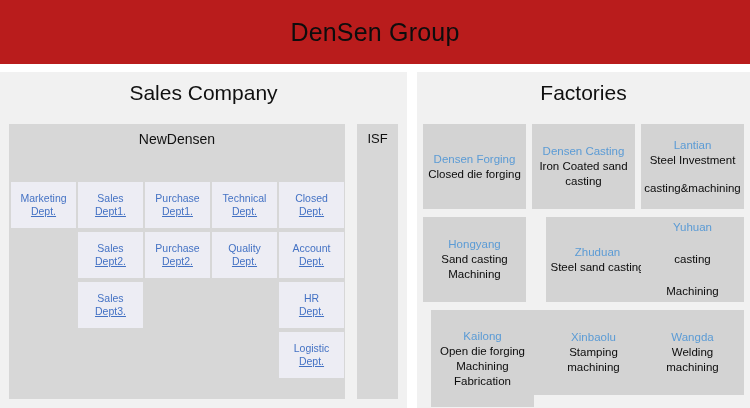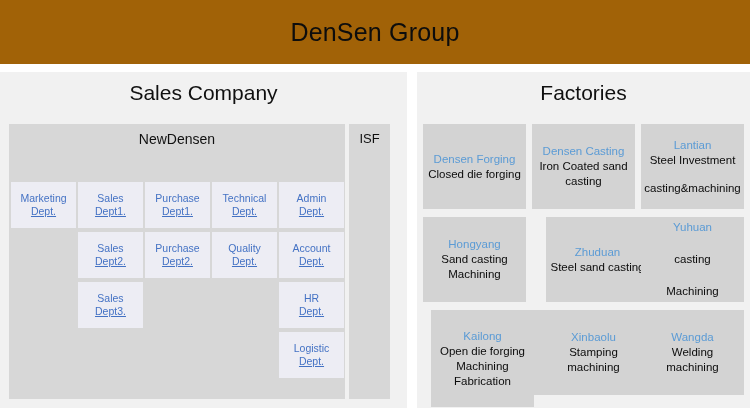--- a/index.html
+++ b/index.html
@@ -20,21 +20,21 @@
     background: #ffffff;
   }
 
   
   .title-banner {
     position: absolute;
     left: 0;
     top: 0;
     width: 750px;
     height: 64px;
-    background: #a16207;
+    background: #b91c1c;
     display: flex;
     align-items: center;
     justify-content: center;
   }
   .title-banner .title-text {
     font-size: 25px;
     color: #0d0d0d;
     letter-spacing: 0.2px;
   }
 
@@ -85,21 +85,21 @@
     position: absolute;
     left: 0;
     top: 7px;
     width: 100%;
     text-align: center;
     font-size: 14px;
     color: #101010;
   }
   .isf-box {
     position: absolute;
-    left: 340px;
+    left: 348px;
     top: 0;
     width: 41px;
     height: 275px;
     background: #d7d7d7;
   }
   .isf-label {
     position: absolute;
     left: 0;
     top: 7px;
     width: 100%;
@@ -192,21 +192,21 @@
             </div>
             <div class="dept" style="left: 136px; top: 58px; width: 65px; height: 46px;">
               <span>Purchase</span>
               <span class="l2">Dept1.</span>
             </div>
             <div class="dept" style="left: 203px; top: 58px; width: 65px; height: 46px;">
               <span>Technical</span>
               <span class="l2">Dept.</span>
             </div>
             <div class="dept" style="left: 270px; top: 58px; width: 65px; height: 46px;">
-              <span>Admin</span>
+              <span>Closed</span>
               <span class="l2">Dept.</span>
             </div>
             <div class="dept" style="left: 69px; top: 108px; width: 65px; height: 46px;">
               <span>Sales</span>
               <span class="l2">Dept2.</span>
             </div>
             <div class="dept" style="left: 136px; top: 108px; width: 65px; height: 46px;">
               <span>Purchase</span>
               <span class="l2">Dept2.</span>
             </div>

